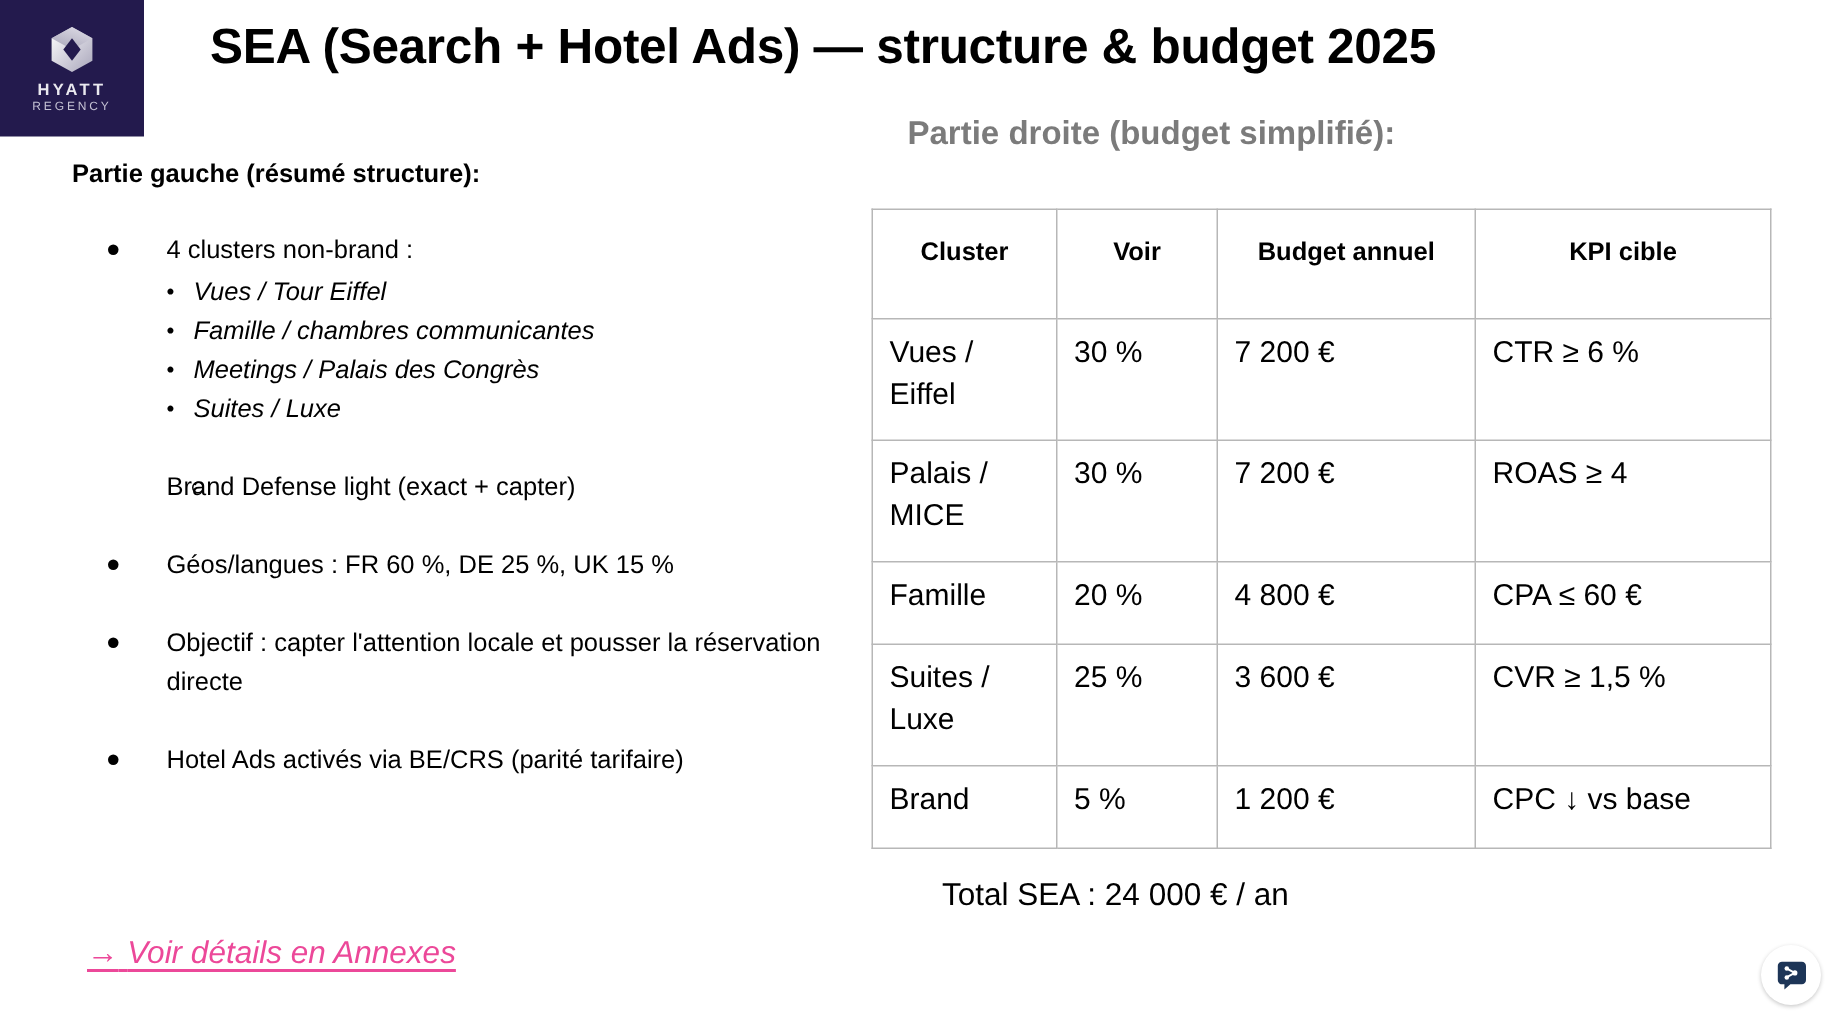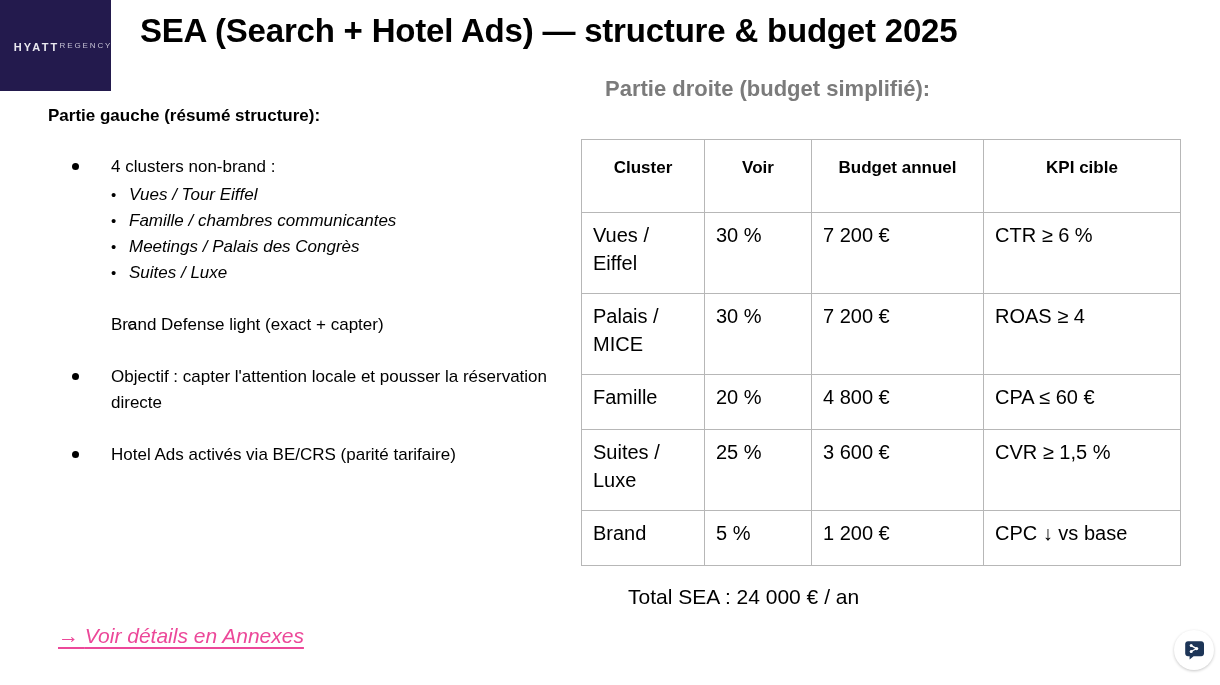--- a/index.html
+++ b/index.html
@@ -18,23 +18,23 @@
 
   
   #logo-tile {
     position: absolute;
     left: 0;
     top: 0;
     width: 96px;
     height: 91px;
     background: #231a4d;
     display: flex;
+    flex-direction: column;
     align-items: center;
     justify-content: center;
-    padding-left: 15px;
   }
   #logo-mark {
     width: 34px;
     height: 34px;
     display: block;
   }
   #logo-word {
     margin-top: 4px;
     font-size: 11px;
     letter-spacing: 2.2px;
@@ -254,20 +254,24 @@
         <li><span>Meetings / Palais des Congrès</span></li>
         <li><span>Suites / Luxe</span></li>
       </ul>
     </li>
 
     <li class="nested">
       <span class="bullet-circle"></span>
       <span>Brand Defense light (exact + capter)</span>
     </li>
 
+    <li>
+      <span class="bullet-disc"></span>
+      <span>Géos/langues : FR 60 %, DE 25 %, UK 15 %</span>
+    </li>
 
     <li>
       <span class="bullet-disc"></span>
       <span>Objectif : capter l'attention locale et pousser la réservation directe</span>
     </li>
 
     <li>
       <span class="bullet-disc"></span>
       <span>Hotel Ads activés via BE/CRS (parité tarifaire)</span>
     </li>

